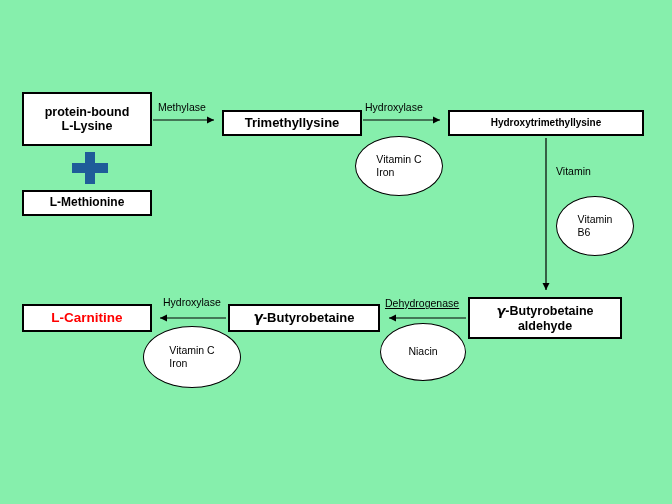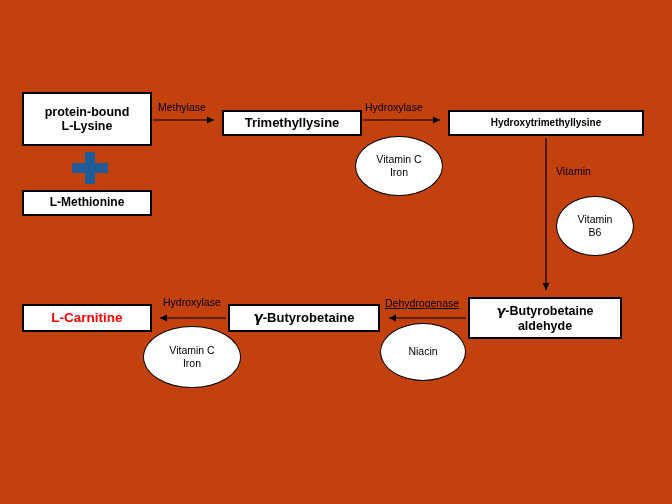--- a/index.html
+++ b/index.html
@@ -8,21 +8,21 @@
     padding: 0;
     background: #ffffff;
   }
   body {
     font-family: "Liberation Sans", sans-serif;
   }
   #canvas {
     position: relative;
     width: 672px;
     height: 504px;
-    background: #c2410c;
+    background: #86efac;
     overflow: hidden;
   }
   #svg-layer {
     position: absolute;
     left: 0;
     top: 0;
     width: 672px;
     height: 504px;
   }
 
@@ -91,21 +91,21 @@
   
   .cofactor {
     position: absolute;
     box-sizing: border-box;
     background: #ffffff;
     border: 1.4px solid #000000;
     border-radius: 50%;
     display: flex;
     align-items: center;
     justify-content: center;
-    text-align: center;
+    text-align: left;
     font-size: 10.5px;
     font-family: "Liberation Sans", sans-serif;
     color: #000000;
     line-height: 1.25;
     z-index: 2;
   }
   .cofactor .label-text { display: block; white-space: pre-line; }
 
   #cof-vitc-iron-top { left: 355px; top: 136px; width: 88px; height: 60px; }
   #cof-vitb6         { left: 556px; top: 196px; width: 78px; height: 60px; }

